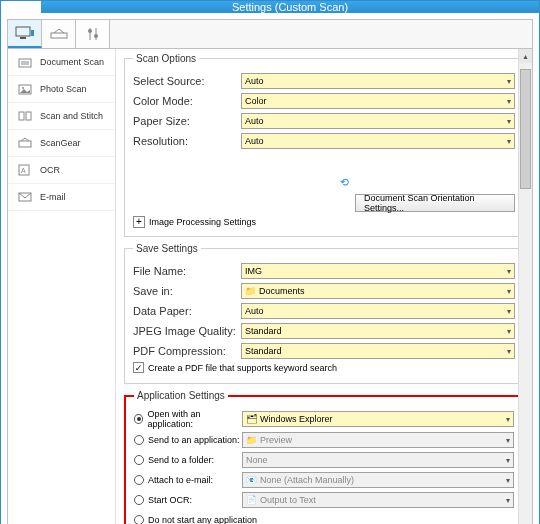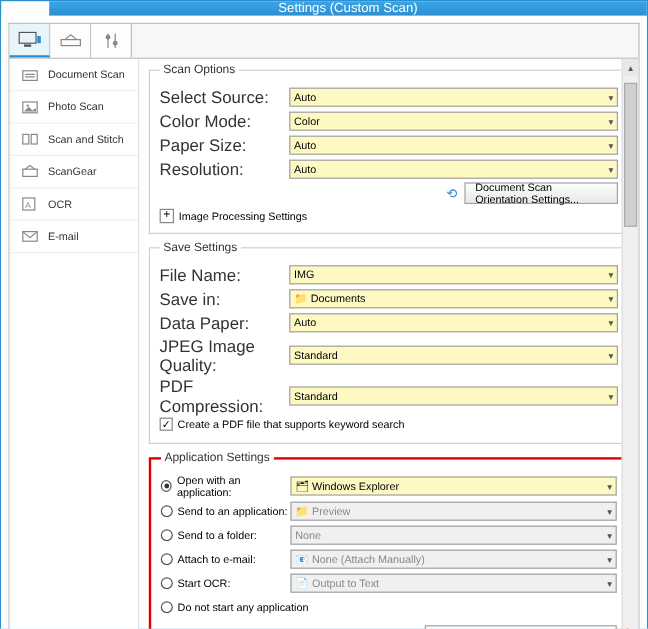--- a/index.html
+++ b/index.html
@@ -93,21 +93,21 @@
 fieldset.highlight { border: 2px solid #e00000; }
 legend { font-size: 10px; padding: 0 3px; color: #333; }
 .row {
   display: flex;
   align-items: center;
   margin: 2px 0;
   min-height: 18px;
 }
 .row .lbl {
   width: 108px;
-  font-size: 14px;
+  font-size: 11px;
   color: #333;
 }
 .sel {
   flex: 1;
   border: 1px solid #a0a0a0;
   background: #fef9c3;
   height: 16px;
   font-size: 9px;
   padding: 0 3px;
   display: flex;
@@ -264,21 +264,21 @@
           </div>
           <div class="row">
             <span class="lbl">Resolution:</span>
             <div class="sel">
                 <span>Auto</span>
                 <span class="chev">▾</span>
               </div>
           </div>
           <div class="orientrow">
             <span style="color:#2c8fd0;font-size:11px;">⟲</span>
-            <div class="btn" style="flex:0 0 auto; width:128px;">
+            <div class="btn" style="flex:0 0 auto; width:160px;margin-top:42px;">
                 <span>Document Scan Orientation Settings...</span>
               </div>
           </div>
           <div class="expander">
             <span class="expbox">+</span>
             <span>Image Processing Settings</span>
           </div>
         </fieldset>
 
         <fieldset>

